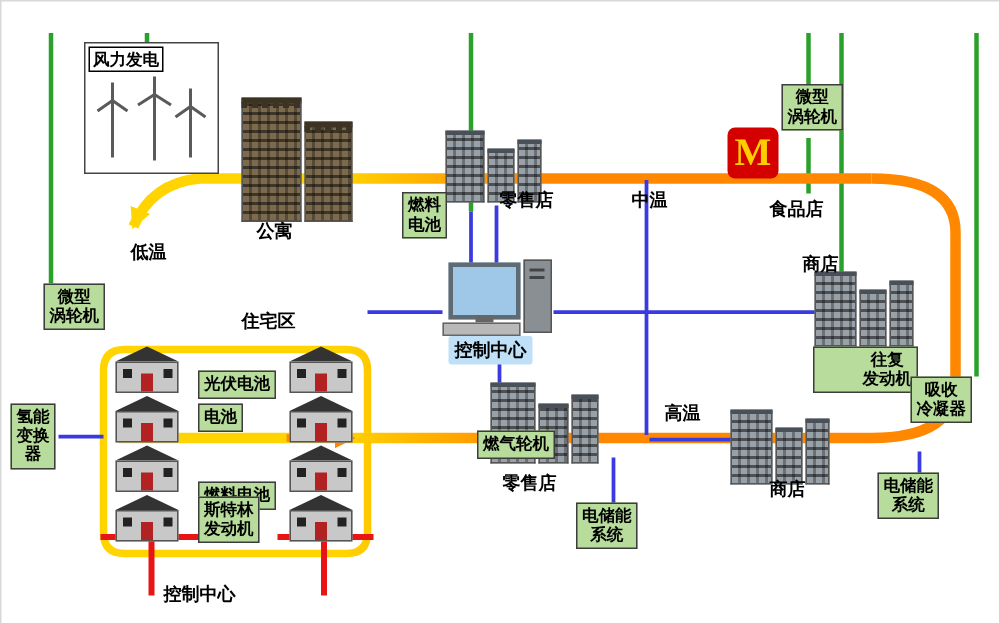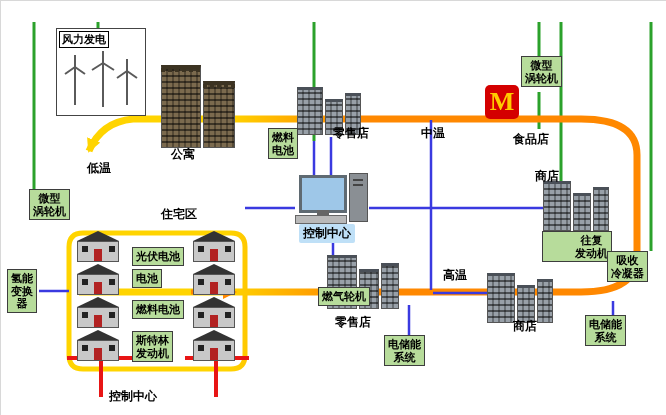--- a/index.html
+++ b/index.html
@@ -192,21 +192,21 @@
 电池</div>
   <div class="glabel" style="left:520px;top:55px;">微型
 涡轮机</div>
   <div class="glabel" style="left:28px;top:188px;">微型
 涡轮机</div>
   <div class="glabel" style="left:6px;top:268px;">氢能
 变换
 器</div>
   <div class="glabel" style="left:131px;top:246px;">光伏电池</div>
   <div class="glabel" style="left:131px;top:268px;">电池</div>
-  <div class="glabel" style="left:131px;top:299px;">燃料电池</div>
+  <div class="glabel" style="left:131px;top:320px;">燃料电池</div>
   <div class="glabel" style="left:131px;top:330px;">斯特林
 发动机</div>
   <div class="glabel" style="left:317px;top:286px;">燃气轮机</div>
   <div class="glabel" style="left:541px;top:230px;padding-left:32px;">往复
 发动机</div>
   <div class="glabel" style="left:606px;top:250px;">吸收
 冷凝器</div>
   <div class="glabel" style="left:584px;top:314px;">电储能
 系统</div>
   <div class="glabel" style="left:383px;top:334px;">电储能

